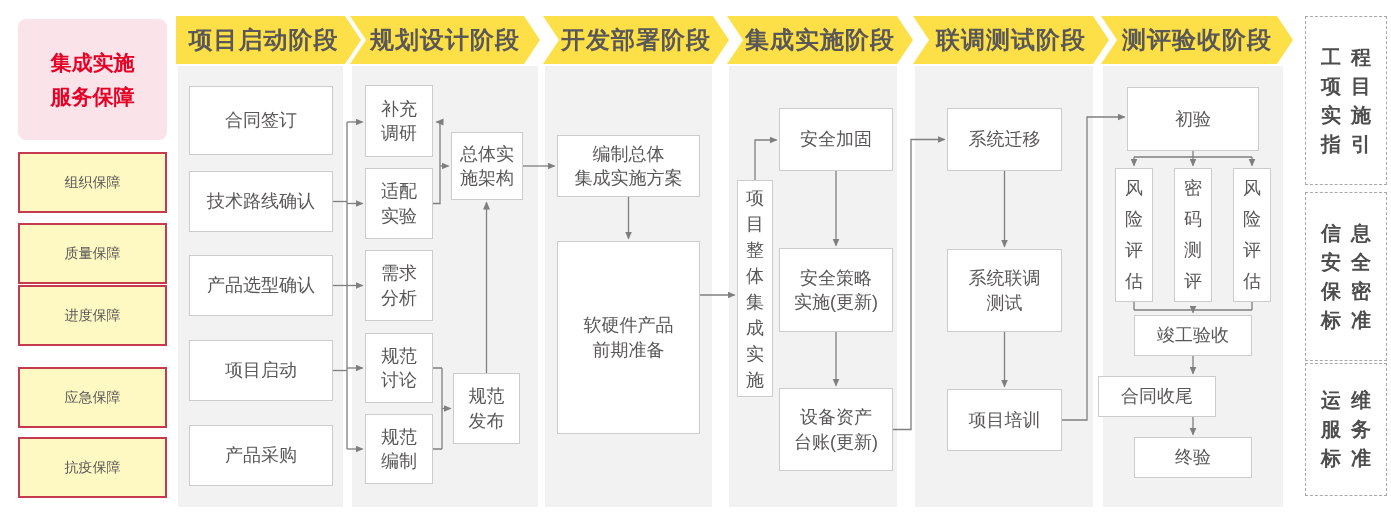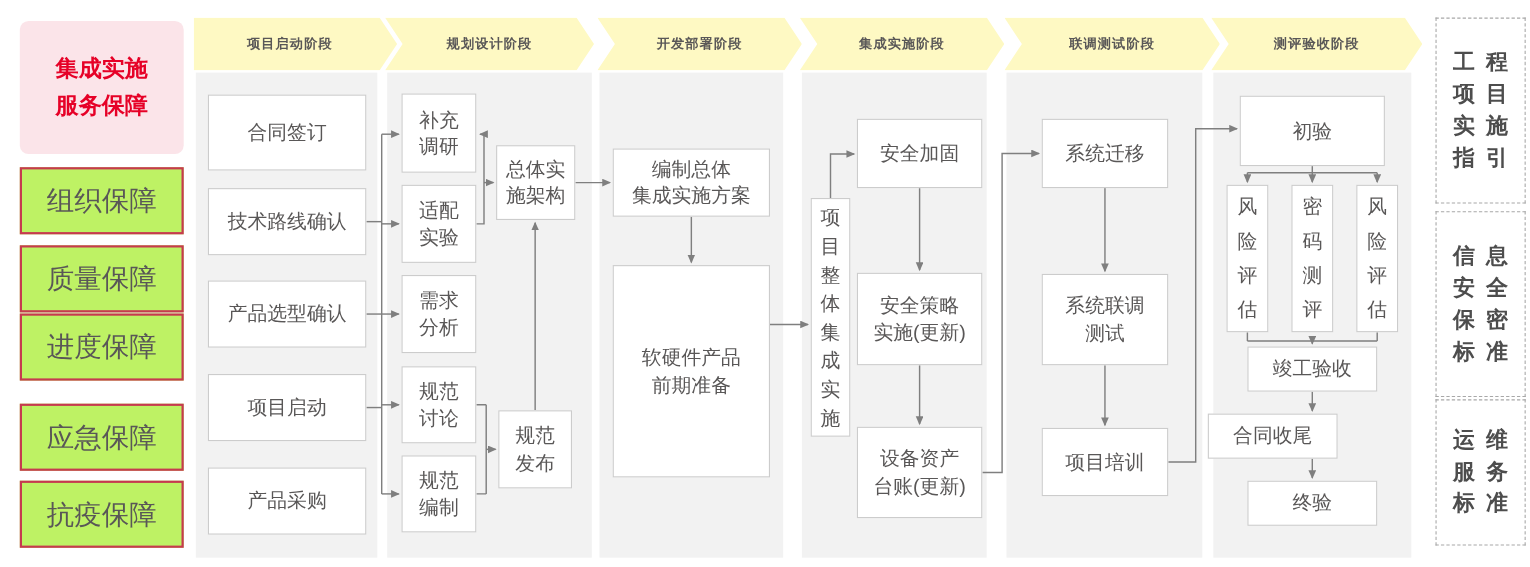--- a/index.html
+++ b/index.html
@@ -1,38 +1,38 @@
 <!DOCTYPE html>
 <html><head>
 <meta charset="utf-8">
 <style>
   html,body{margin:0;padding:0;background:#fff;font-family:"Liberation Sans","DejaVu Sans",sans-serif;}
   #stage{position:relative;width:1391px;height:515px;background:#fff;overflow:hidden;}
 
   .panel{position:absolute;top:66px;height:441px;background:#f2f2f2;z-index:0;}
 
-  .hdr{position:absolute;top:16px;height:48px;background:#fef9c3;z-index:3;
+  .hdr{position:absolute;top:16px;height:48px;background:#fde047;z-index:3;
        display:flex;align-items:center;justify-content:center;
-       font-weight:700;font-size:12px;color:#595757;letter-spacing:1px;
+       font-weight:700;font-size:24px;color:#595757;letter-spacing:1px;
        clip-path:polygon(0 0,calc(100% - 16px) 0,100% 50%,calc(100% - 16px) 100%,0 100%,16px 50%);}
   .hdr.first{clip-path:polygon(0 0,calc(100% - 16px) 0,100% 50%,calc(100% - 16px) 100%,0 100%);padding-right:10px;box-sizing:border-box;}
 
   .box{position:absolute;background:#fff;border:1px solid #cccccc;box-sizing:border-box;
        display:flex;align-items:center;justify-content:center;text-align:center;
        color:#595757;font-size:18px;line-height:1.35;white-space:pre-line;z-index:2;}
   .vbox{word-break:break-all;white-space:normal;}
   .lh26{line-height:26px;padding:12px 9px;}
   .lh31{line-height:31px;padding:0 10px;}
 
   .s-title{position:absolute;left:18px;top:19px;width:149px;height:121px;background:#fbe4e9;
        border-radius:8px;display:flex;align-items:center;justify-content:center;text-align:center;
        color:#e60127;font-weight:700;font-size:21px;line-height:1.6;white-space:pre-line;z-index:2;}
-  .s-item{position:absolute;left:18px;width:149px;height:61px;background:#bef264;
+  .s-item{position:absolute;left:18px;width:149px;height:61px;background:#fef9c3;
        border:2px solid #c63a4f;box-sizing:border-box;display:flex;align-items:center;
-       justify-content:center;color:#595757;font-size:25px;z-index:2;}
+       justify-content:center;color:#595757;font-size:14px;z-index:2;}
 
   .std{position:absolute;left:1305px;width:82px;background:#fff;border:1px dashed #a8a8a8;
        box-sizing:border-box;display:flex;align-items:center;justify-content:center;text-align:center;
        color:#4d4d4d;font-weight:700;font-size:20px;line-height:29px;white-space:pre-line;z-index:2;}
   .std .in{display:block;letter-spacing:10px;margin-right:-10px;}
 
   #conn{position:absolute;left:0;top:0;z-index:1;}
 </style>
 </head>
 <body>

